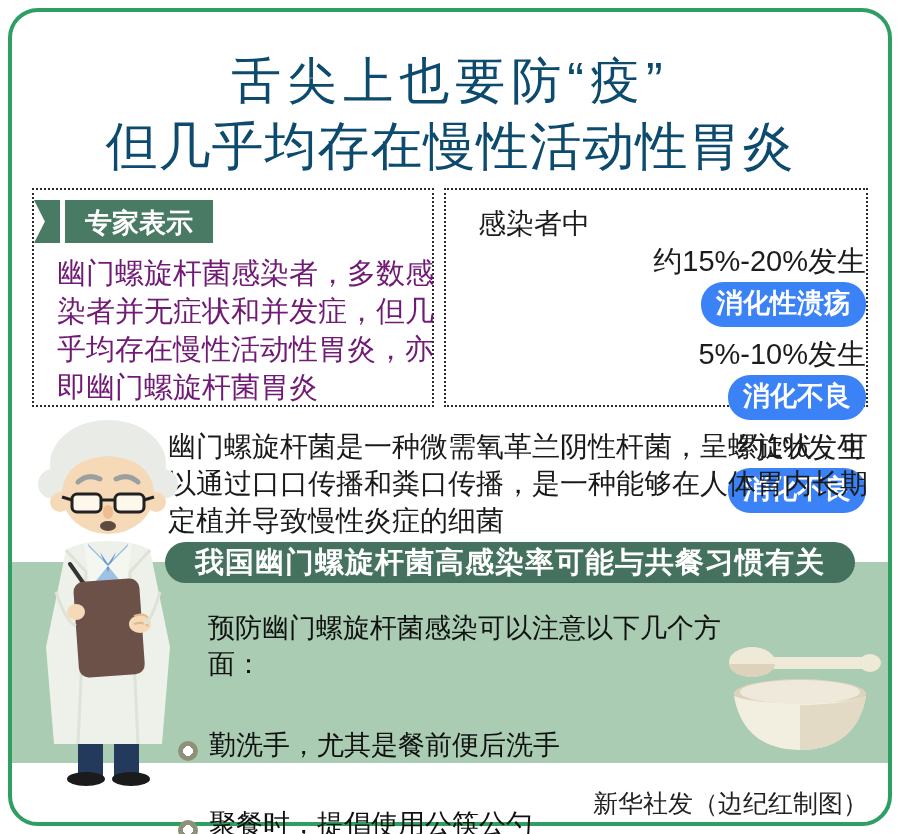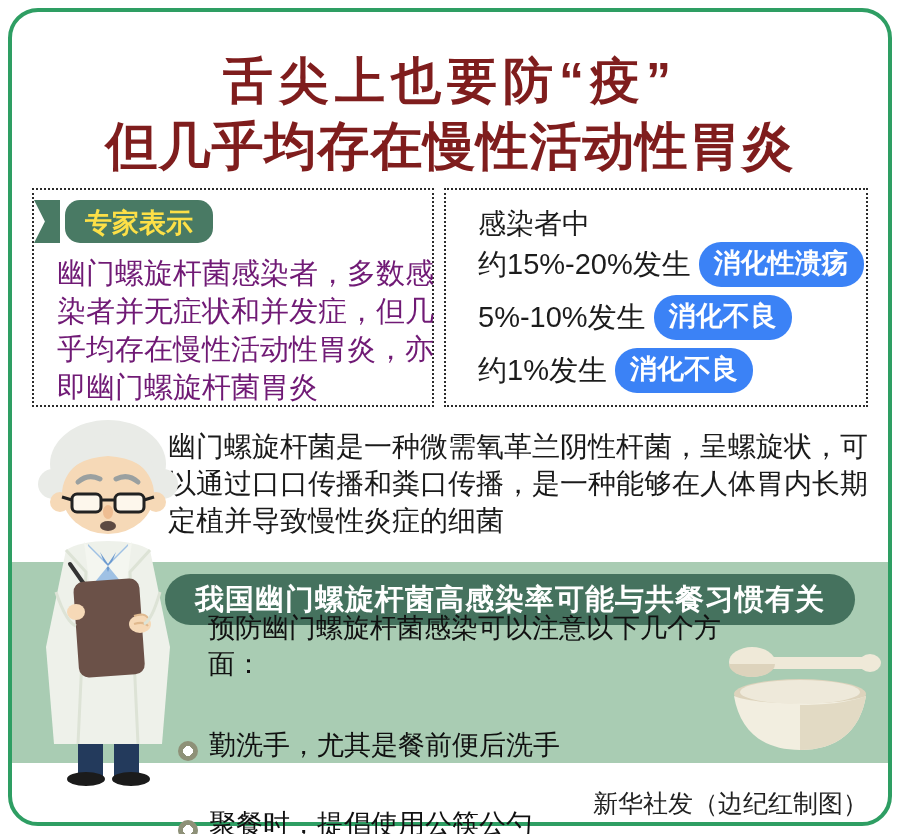--- a/index.html
+++ b/index.html
@@ -10,68 +10,68 @@
     font-family:"Liberation Sans","DejaVu Sans",sans-serif;
     overflow:hidden;
     color:#1c1c1c;
   }
   .frame {
     position:absolute; left:8px; top:8px; width:884px; height:818px;
     border:4px solid #2e9e63; border-radius:30px;
     pointer-events:none;
   }
   
-  .title { position:absolute; top:52px; left:0; width:900px; text-align:center; color:#7f1d1d; font-weight:bold; }
+  .title { position:absolute; top:52px; left:0; width:900px; text-align:center; color:#0c4a6e; font-weight:normal; }
   .title-l1 { font-size:50px; letter-spacing:6px; line-height:58px; }
   .title-l2 { font-size:52px; letter-spacing:1px; line-height:60px; margin-top:6px; }
 
   
   .expert-box {
     position:absolute; left:32px; top:188px; width:402px; height:219px;
     border:2px dotted #2b2b2b;
   }
   .badge-row { position:absolute; top:10px; left:0; display:flex; align-items:stretch; height:43px; }
   .badge-tail {
     width:26px; background:#497a64;
     clip-path:polygon(0 0,100% 0,100% 100%,0 100%,42% 50%);
   }
   .badge-main {
-    margin-left:5px; background:#497a64; color:#fde047;
-    font-size:27px; font-weight:bold; padding:5px 20px 0 20px;border-radius:15px;
+    margin-left:5px; background:#497a64; color:#ffffff;
+    font-size:27px; font-weight:bold; padding:5px 20px 0 20px;
   }
   .expert-text {
     position:absolute; left:23px; top:64px; width:384px;
     font-size:29px; line-height:38px; color:#701a75;
   }
 
   .stats-box {
     position:absolute; left:444px; top:188px; width:424px; height:219px;
     border:2px dotted #2b2b2b;
     padding:16px 0 0 32px;
   }
   .stats-heading { font-size:28px; line-height:36px; margin-bottom:0; }
-  .stat-row { display:flex; align-items:center; margin-bottom:8px; font-size:29px; white-space:nowrap; }
+  .stat-row { display:flex; align-items:flex-end; margin-bottom:8px; font-size:29px; white-space:nowrap;flex-direction:column; }
   .stat-pill {
     background:#3b82f6; color:#fff; border-radius:22px;
     padding:3px 15px 6px 15px; font-size:27px; font-weight:bold; margin-left:8px;
   }
 
   
   .description {
     position:absolute; left:168px; top:428px; width:700px;
     font-size:28px; line-height:37px; color:#1a1a1a;
   }
 
   
   .band { position:absolute; left:12px; top:562px; width:876px; height:201px; background:#a9ccb3; }
   .banner {
-    position:absolute; left:165px; top:542px; width:690px; height:51px;
+    position:absolute; left:165px; top:542px; width:690px; height:41px;
     background:#45725e; border-radius:26px;
     color:#fff; font-size:29px; font-weight:bold; letter-spacing:1px;
-    display:flex; align-items:center; justify-content:center;margin-top:32px;
+    display:flex; align-items:center; justify-content:center;
   }
 
   
   .prevention { position:absolute; left:178px; top:610px; width:580px; color:#111; }
   .prev-heading { font-size:27px; line-height:36px; margin-left:30px; margin-bottom:6px; }
   .prev-item { display:flex; align-items:flex-end; font-size:27px; line-height:31px; margin-bottom:7px;margin-top:48px; }
   .bullet {
     width:20px; height:20px; border-radius:50%; flex:none; margin-right:11px;
     background:radial-gradient(circle,#ffffff 0 34%,#8e9178 35% 100%);
   }

